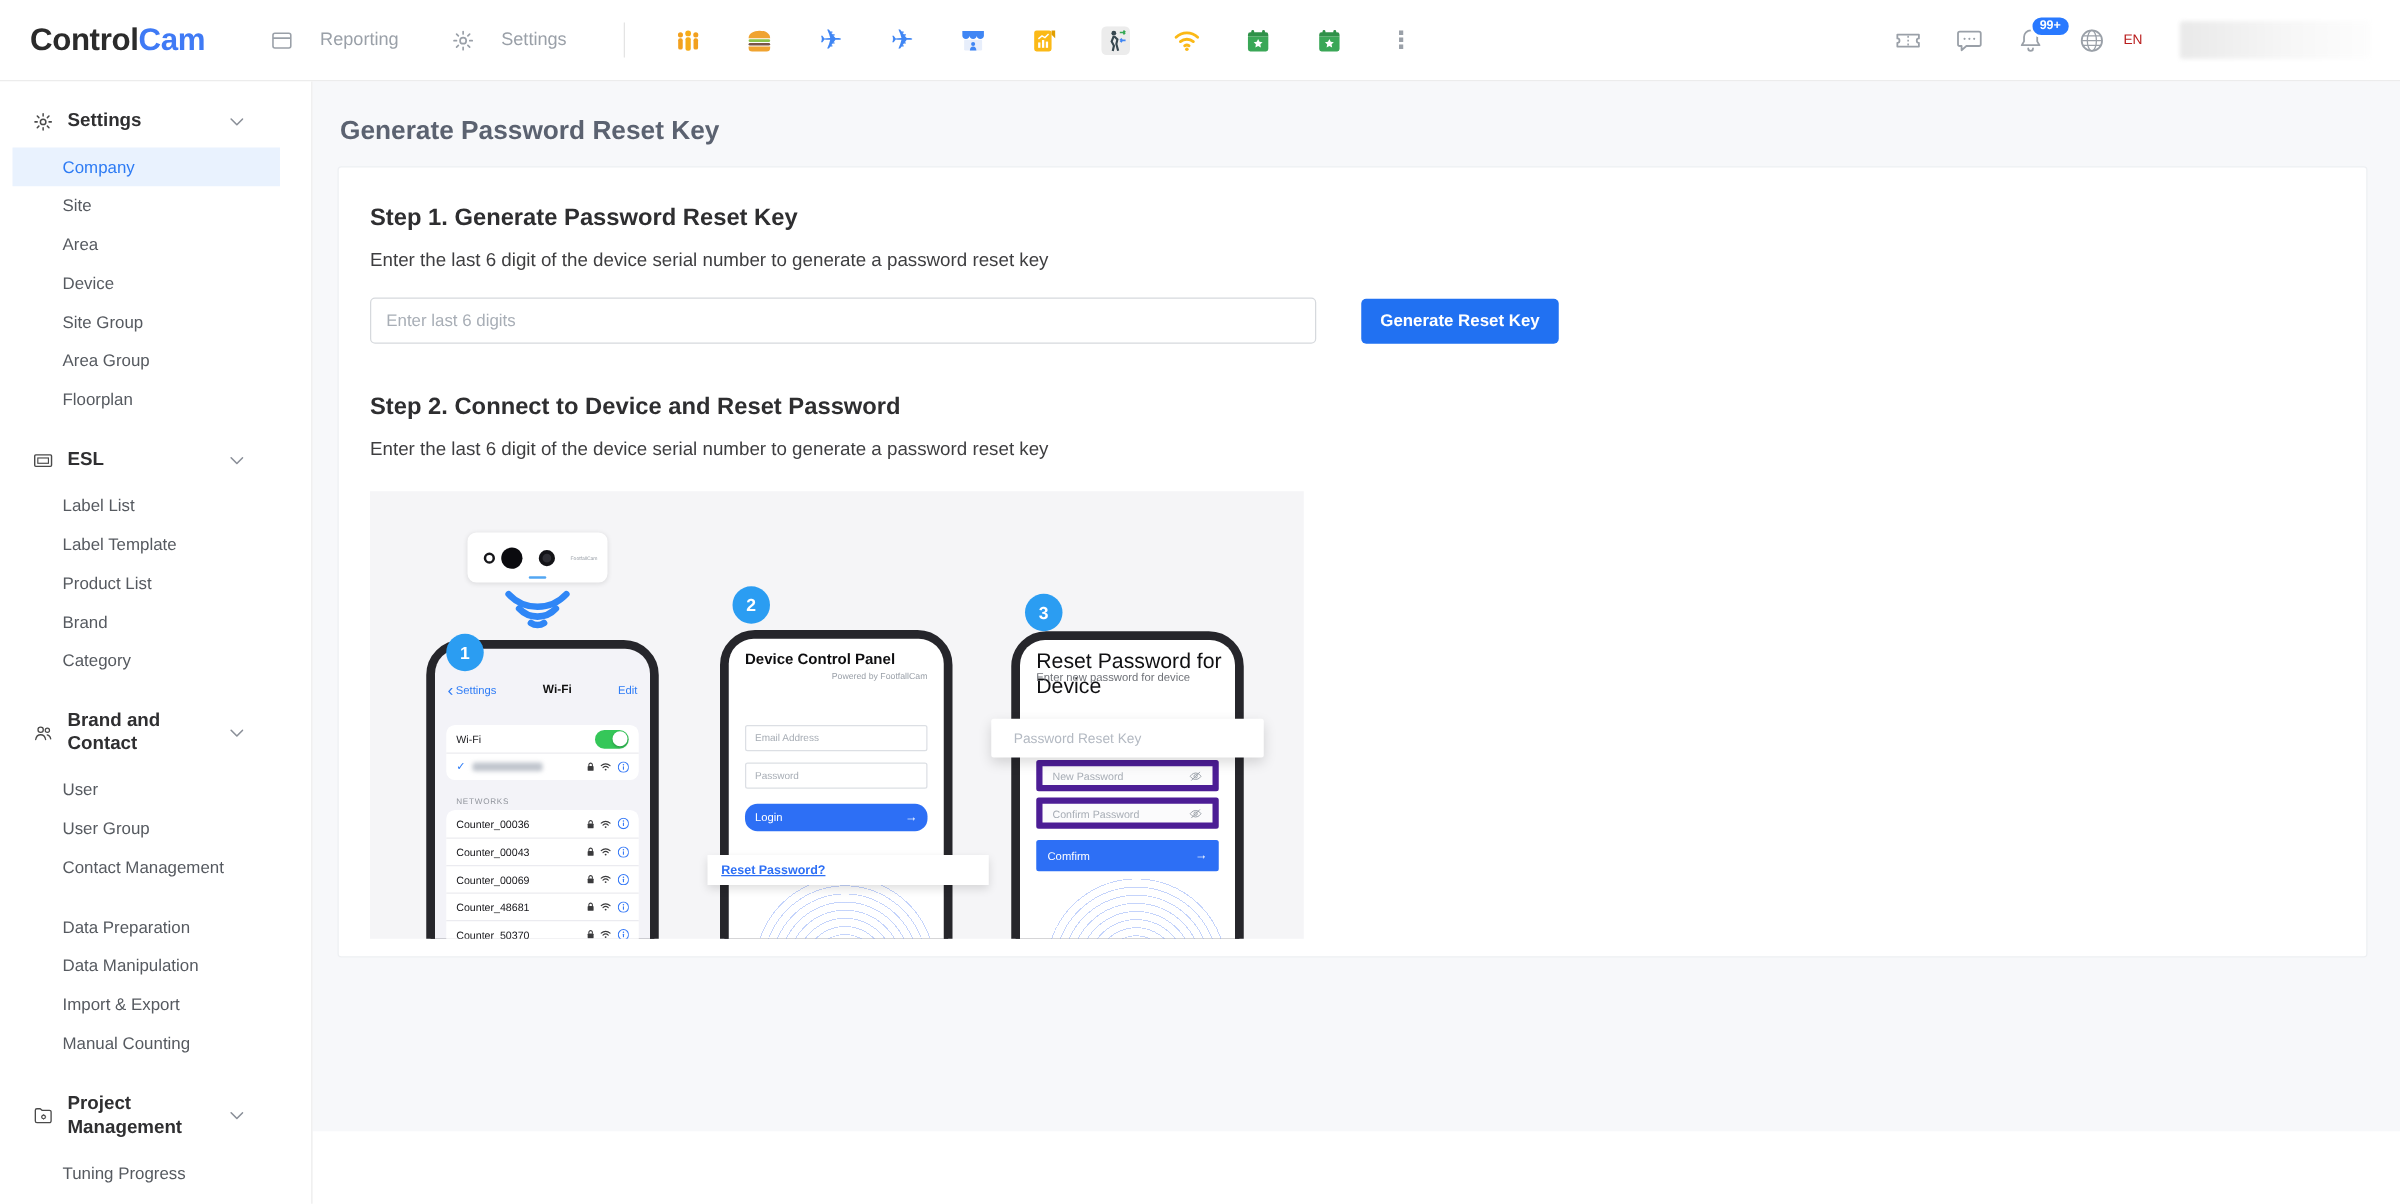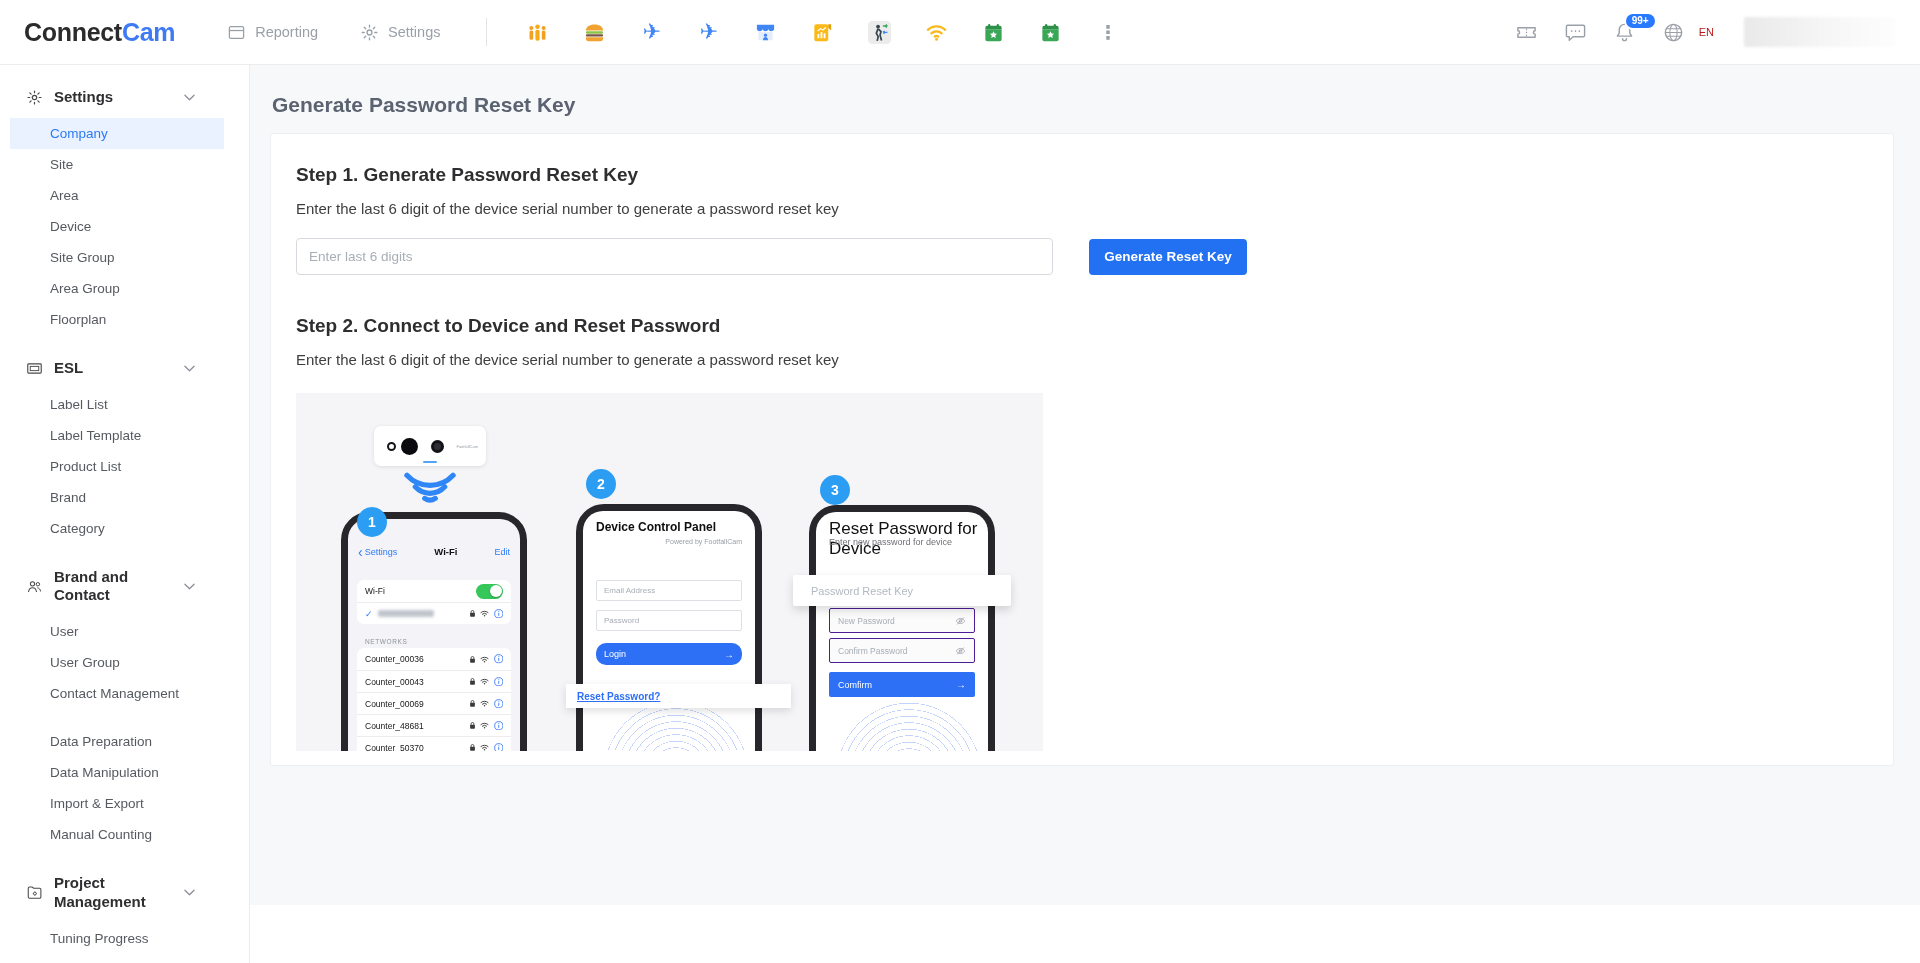--- a/index.html
+++ b/index.html
@@ -5,21 +5,21 @@
   *{margin:0;padding:0;box-sizing:border-box}
   html,body{width:1920px;height:963px;overflow:hidden;background:#fff;
     font-family:"Liberation Sans","DejaVu Sans",sans-serif;color:#333}
   svg{display:block}
 
   
   .topbar{position:absolute;top:0;left:0;right:0;height:65px;background:#fff;
     border-bottom:1px solid #ececec;display:flex;align-items:center;padding:0 24px;z-index:9}
   .logo{font-size:25px;font-weight:700;color:#2b2b2b;letter-spacing:-.3px;cursor:pointer;white-space:nowrap}
   .logo .cam{color:#3f7af5}
-  .hnav{display:flex;align-items:center;gap:9px;color:#9aa0a8;font-size:14.5px;cursor:pointer}
+  .hnav{display:flex;align-items:center;gap:21px;color:#9aa0a8;font-size:14.5px;cursor:pointer}
   .hnav .nico{width:19px;height:19px;color:#9aa0a8}
   .nav-reporting{margin-left:52px}
   .nav-settings{margin-left:42px}
   .hdiv{width:1px;height:28px;background:#e4e4e4;margin:0 38px 0 46px}
   .qicons{display:flex;align-items:center;gap:32px}
   .qicon{width:25px;height:25px;display:flex;align-items:center;justify-content:center;cursor:pointer}
   .plane::before{content:"✈";color:#4086f4;font-size:22px;line-height:1}
   .moredots::before{content:"⋮";color:#9aa0a8;font-size:19px;font-weight:700}
   .spacer{flex:1}
   .rgroup{display:flex;align-items:center;gap:26px}
@@ -115,21 +115,21 @@
   .reset-link{font-size:10px;font-weight:700;color:#2d6ff5;text-decoration:underline}
   .decor{position:absolute;top:188px;left:18px;width:150px;height:150px;border-radius:50%;
     background:repeating-radial-gradient(circle at 50% 50%, rgba(100,140,245,.38) 0 .7px, transparent .7px 6.5px)}
 
   
   .p3-title{position:absolute;top:7px;left:13px;font-size:17px;font-weight:400;color:#101012}
   .p3-sub{position:absolute;top:25px;left:13px;font-size:9px;color:#6e7177}
   .key-overlay{position:absolute;left:-23px;top:63px;width:218px;height:31px;background:#fff;border-radius:2px;
     box-shadow:0 4px 10px rgba(0,0,0,.15);display:flex;align-items:center;padding-left:18px;
     font-size:11px;color:#b3b9c2;z-index:3}
-  .pin{position:absolute;left:13px;right:13px;height:25px;background:#fbfbfc;border:1px solid #4c1d95;
+  .pin{position:absolute;left:13px;right:13px;height:25px;background:#fbfbfc;border:5px solid #4c1d95;
     border-radius:2px;display:flex;align-items:center;padding:0 8px;font-size:8.5px;color:#a7adb5}
   .pin .eye{margin-left:auto;width:11px;height:10px;color:#9aa0a8}
   .n1{top:96px}.n2{top:126px}
   .cbtn{position:absolute;left:13px;right:13px;top:160px;height:25px;background:#2d6ff5;border-radius:2px;
     color:#fff;font-size:9px;display:flex;align-items:center;padding:0 9px}
   .cbtn::after{content:"→";margin-left:auto;font-size:10px}
 </style>
 </head>
 <body>
 
@@ -208,21 +208,21 @@
       </symbol>
     <symbol id="s-eyeoff" viewBox="0 0 14 12">
         <path d="M1.5 6s2.1-3.3 5.5-3.3S12.5 6 12.5 6s-2.1 3.3-5.5 3.3S1.5 6 1.5 6z" fill="none" stroke="currentColor" stroke-width="1"></path>
         <circle cx="7" cy="6" r="1.7" fill="none" stroke="currentColor" stroke-width="1"></circle>
         <path d="M2.6 10.4l8.8-8.8" stroke="currentColor" stroke-width="1"></path>
       </symbol>
   </defs>
 </svg>
 
 <header class="topbar">
-  <div class="logo"><span>Connect</span><span class="cam">Cam</span></div>
+  <div class="logo"><span>Control</span><span class="cam">Cam</span></div>
 
   <div class="hnav nav-reporting">
     <svg class="nico">
         <use href="#s-report"></use>
       </svg>
     <span>Reporting</span>
   </div>
   <div class="hnav nav-settings">
     <svg class="nico">
         <use href="#s-gear"></use>

